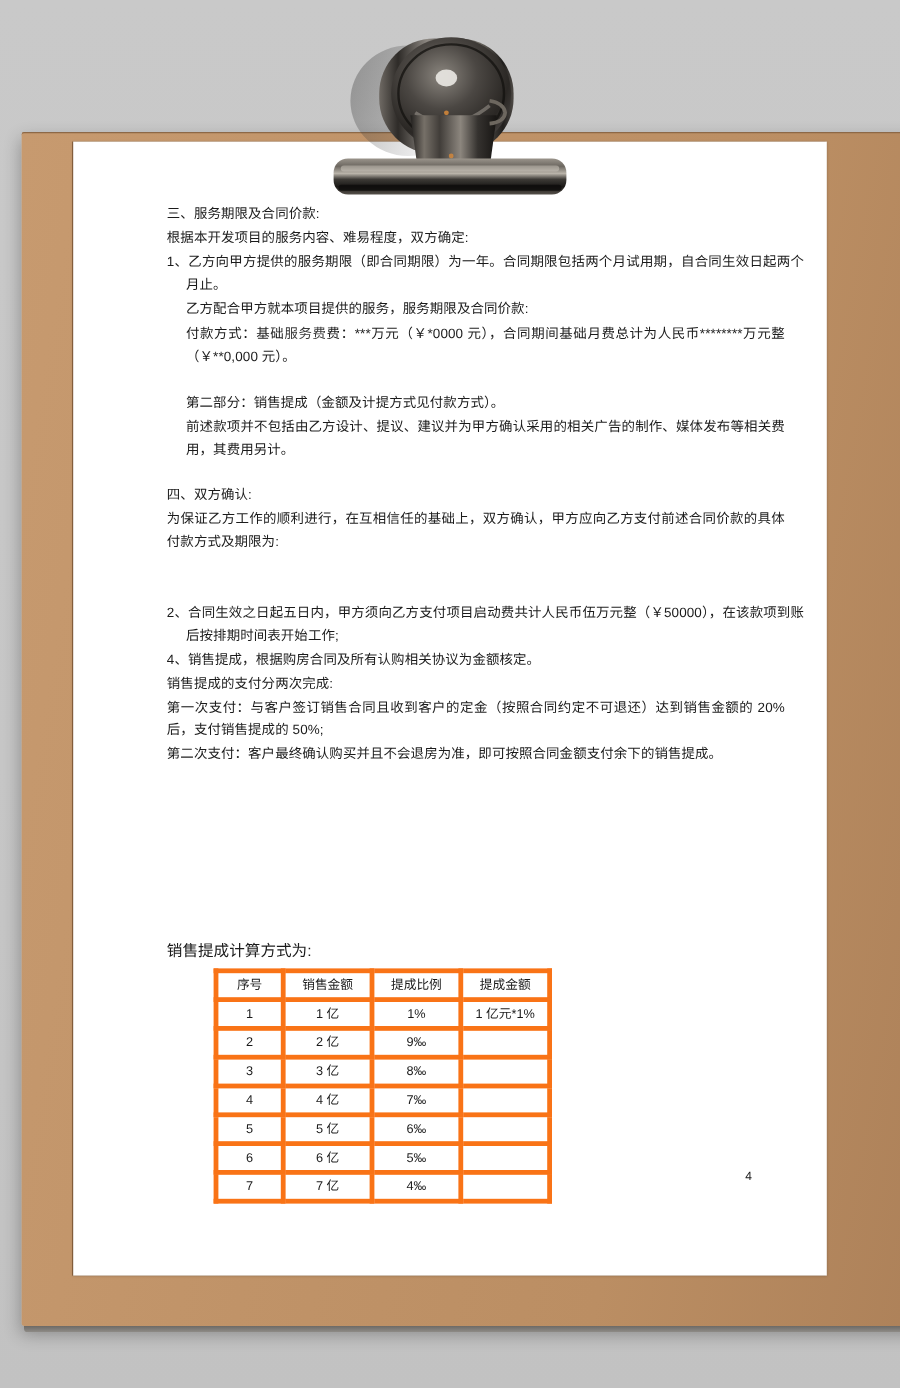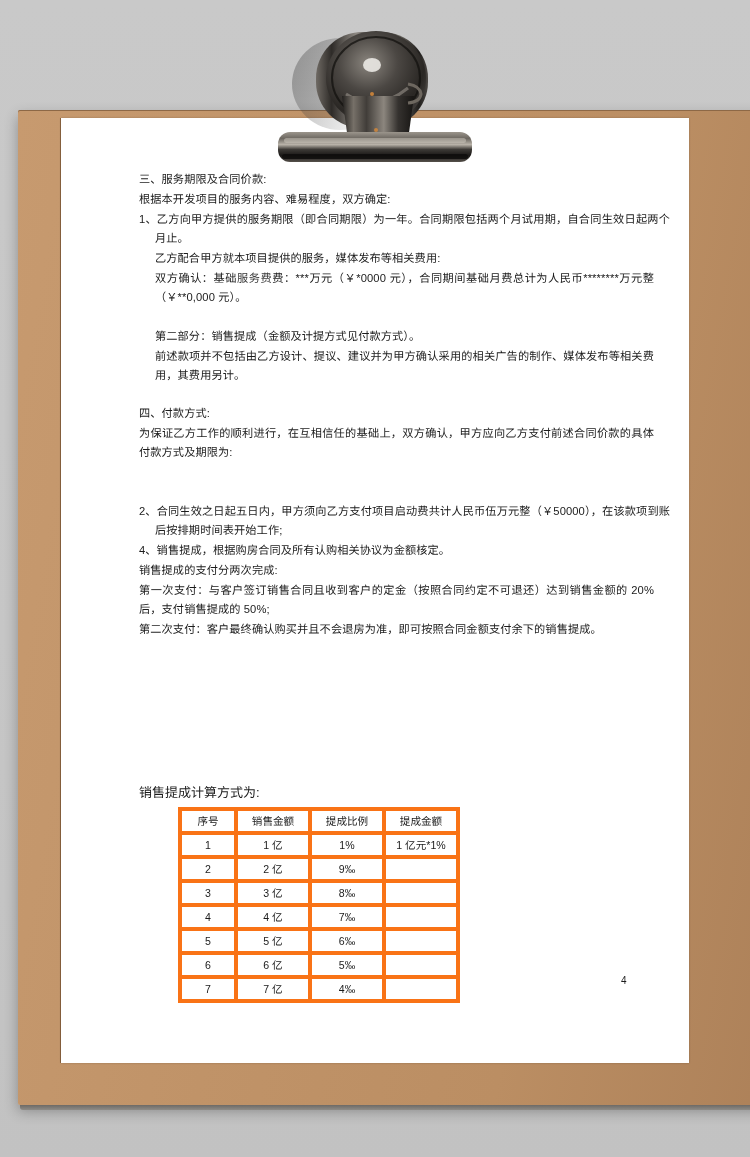--- a/index.html
+++ b/index.html
@@ -143,29 +143,29 @@
   <div id="paper">
 
     <div id="doc">
 
       <div class="para lvl0" style="top:52px">三、服务期限及合同价款:</div>
 
       <div class="para lvl0" style="top:72px">根据本开发项目的服务内容、难易程度，双方确定:</div>
 
       <div class="para hang" style="top:92px">1、乙方向甲方提供的服务期限（即合同期限）为一年。合同期限包括两个月试用期，自合同生效日起两个月止。</div>
 
-      <div class="para ind1" style="top:131px">乙方配合甲方就本项目提供的服务，媒体发布等相关费用:</div>
-
-      <div class="para ind1" style="top:151px; width:499px;"><span>双方确认：基础</span><span class="light">服务费</span><span>费：***万元（￥*0000 元），合同期间基础月费总计为人民币********万元整（￥**0,000 元）。</span></div>
+      <div class="para ind1" style="top:131px">乙方配合甲方就本项目提供的服务，服务期限及合同价款:</div>
+
+      <div class="para ind1" style="top:151px; width:499px;"><span>付款方式：基础</span><span class="light">服务费</span><span>费：***万元（￥*0000 元），合同期间基础月费总计为人民币********万元整（￥**0,000 元）。</span></div>
 
       <div class="para ind1" style="top:209px">第二部分：销售提成（金额及计提方式见付款方式）。</div>
 
       <div class="para ind1" style="top:229px">前述款项并不包括由乙方设计、提议、建议并为甲方确认采用的相关广告的制作、媒体发布等相关费用，其费用另计。</div>
 
-      <div class="para lvl0" style="top:286px">四、付款方式:</div>
+      <div class="para lvl0" style="top:286px">四、双方确认:</div>
 
       <div class="para lvl0" style="top:306px">为保证乙方工作的顺利进行，在互相信任的基础上，双方确认，甲方应向乙方支付前述合同价款的具体付款方式及期限为:</div>
 
 
       <div class="para hang" style="top:384px">2、合同生效之日起五日内，甲方须向乙方支付项目启动费共计人民币伍万元整（￥50000），在该款项到账后按排期时间表开始工作;</div>
 
       <div class="para lvl0" style="top:423px">4、销售提成，根据购房合同及所有认购相关协议为金额核定。</div>
 
       <div class="para lvl0" style="top:443px">销售提成的支付分两次完成:</div>
 

